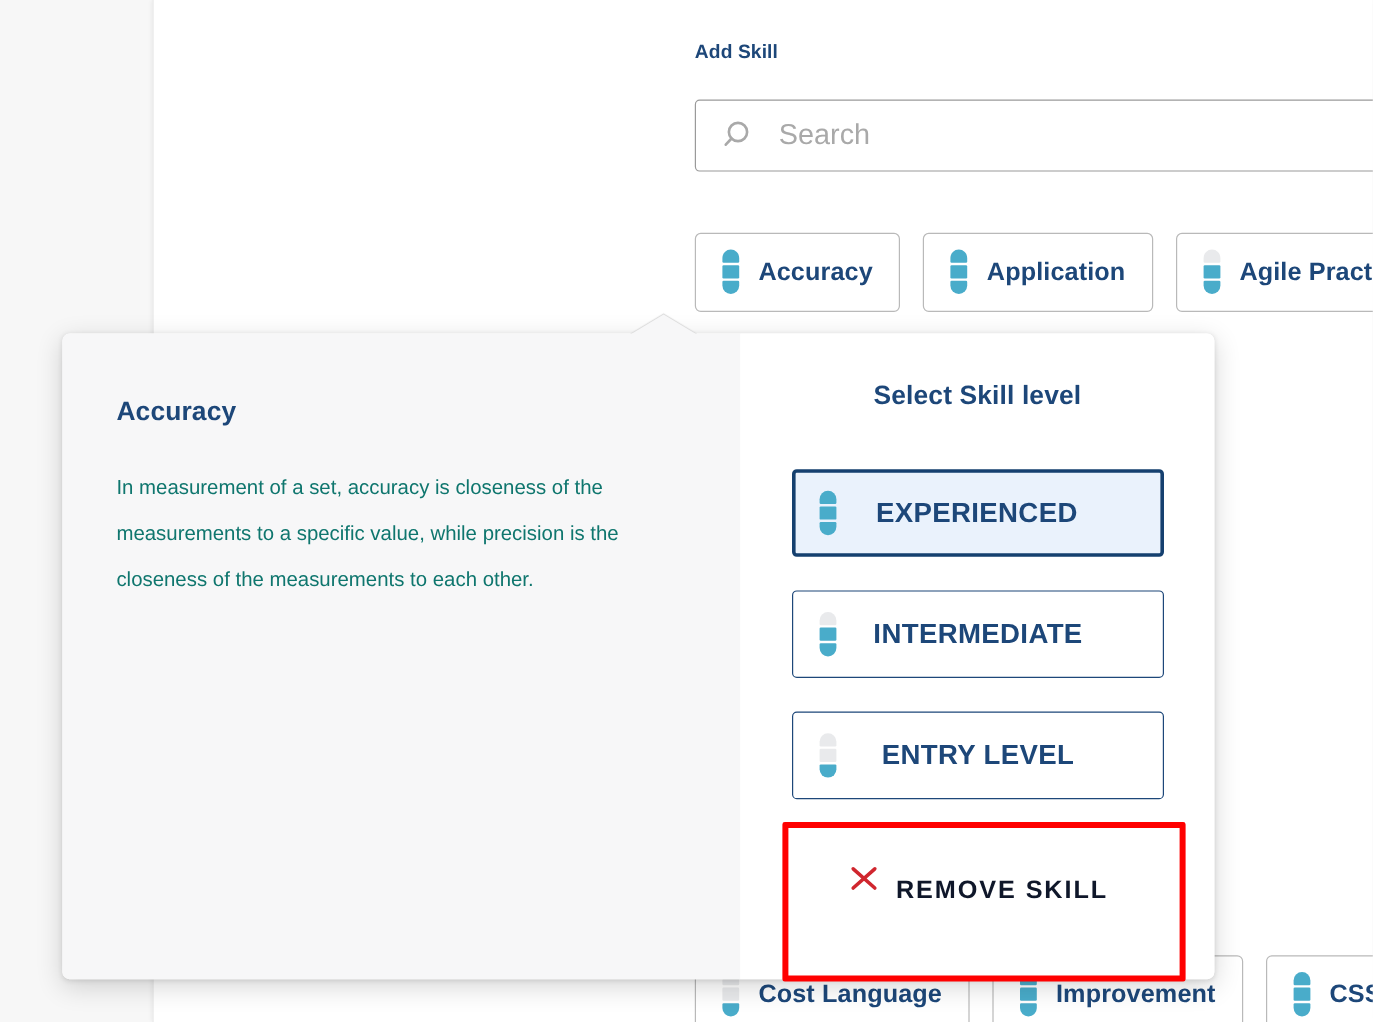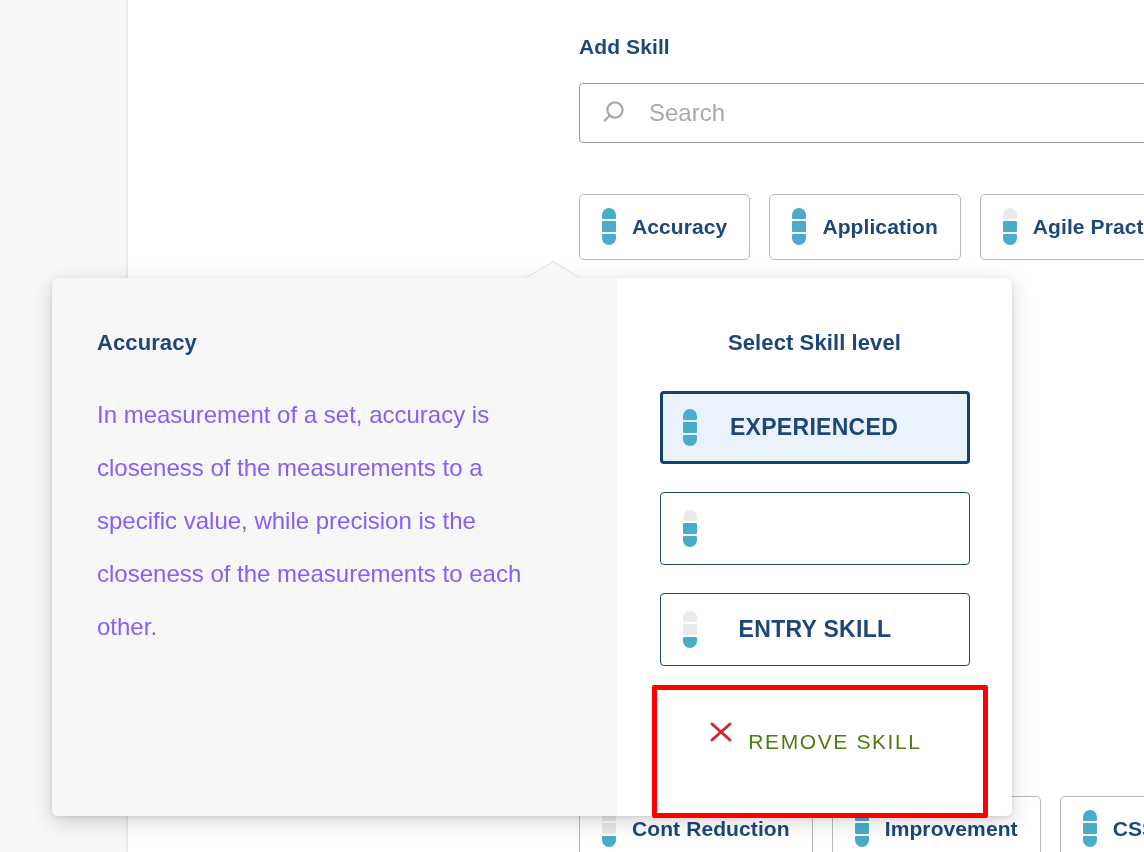--- a/index.html
+++ b/index.html
@@ -19,21 +19,21 @@
   }
   .content-pane{
     position:absolute;left:127px;top:0;right:0;height:852px;
     background:#ffffff;
     border-left:1px solid #e6e6e6;
     box-shadow:-1px 0 3px rgba(0,0,0,.05);
   }
   
   .add-skill-title{
     position:absolute;left:451px;top:35px;
-    font-size:21px;font-weight:bold;color:#1d4779;
+    font-size:16px;font-weight:bold;color:#1d4779;
     letter-spacing:.1px;
   }
   .search-wrap{
     position:absolute;left:451px;top:83px;
     width:760px;height:58px;
     border:1px solid #9a9a9a;border-radius:4px;
     background:#fff;
     display:flex;align-items:center;
   }
   .search-icon{
@@ -97,30 +97,30 @@
     background:#f7f7f8;
     border-radius:6px 0 0 6px;
     padding:52px 46px 0 45px;
     box-sizing:border-box;
   }
   .pop-title{
     font-size:22px;font-weight:bold;color:#1d4779;
     margin:0 0 32px 0;letter-spacing:.1px;
   }
   .pop-desc{
-    font-size:24px;color:#8b5cf6;line-height:53px;margin:0;
+    font-size:17px;color:#0f766e;line-height:38px;margin:0;
     max-width:450px;
   }
   .pop-right{
     flex:1 1 auto;background:#ffffff;border-radius:0 6px 6px 0;
     position:relative;
   }
   .select-title{
     text-align:center;font-size:22px;font-weight:bold;color:#1d4779;
-    margin:52px 0 0 0;letter-spacing:.1px;
+    margin:39px 0 0 0;letter-spacing:.1px;
   }
   .levels{
     position:absolute;left:43px;top:113px;width:310px;
   }
   .level-btn{
     box-sizing:border-box;
     position:relative;
     width:310px;height:73px;
     border:1px solid #1d4779;border-radius:4px;
     background:#ffffff;
@@ -151,21 +151,21 @@
   .remove-btn{
     box-sizing:border-box;
     position:absolute;left:0;top:18px;
     width:310px;height:40px;
     background:transparent;border:0;
     display:flex;align-items:center;justify-content:center;
     gap:14px;cursor:pointer;
   }
   .x-icon{width:26px;height:26px;display:block;flex:0 0 auto;}
   .remove-label{
-    font-size:21px;font-weight:normal;color:#4d7c0f;letter-spacing:1.6px;margin-top:20px;
+    font-size:21px;font-weight:bold;color:#0f172a;letter-spacing:1.6px;margin-top:20px;
   }
 </style>
 </head>
 <body>
 
 <div id="app">
 
   <div class="left-rail"></div>
 
   <div class="content-pane">
@@ -275,21 +275,21 @@
             <span class="chip-label">Technical Skills</span>
           </div>
         </div>
         <div class="chip-row">
           <div class="chip">
             <span class="lvlbar">
               <i class="s0"></i>
               <i class="s1"></i>
               <i class="s2 on"></i>
             </span>
-            <span class="chip-label">Cont Reduction</span>
+            <span class="chip-label">Cost Language</span>
           </div>
           <div class="chip">
             <span class="lvlbar">
               <i class="s0 on"></i>
               <i class="s1 on"></i>
               <i class="s2 on"></i>
             </span>
             <span class="chip-label">Improvement</span>
           </div>
           <div class="chip">
@@ -324,28 +324,29 @@
               <i class="s2 on"></i>
             </span>
             <span class="level-label">EXPERIENCED</span>
           </div>
           <div class="level-btn">
             <span class="lvlbar">
               <i class="s0"></i>
               <i class="s1 on"></i>
               <i class="s2 on"></i>
             </span>
+            <span class="level-label">INTERMEDIATE</span>
           </div>
           <div class="level-btn">
             <span class="lvlbar">
               <i class="s0"></i>
               <i class="s1"></i>
               <i class="s2 on"></i>
             </span>
-            <span class="level-label">ENTRY SKILL</span>
+            <span class="level-label">ENTRY LEVEL</span>
           </div>
           <div class="remove-wrap">
             <div class="remove-highlight"></div>
             <div class="remove-btn">
               <svg class="x-icon" viewBox="0 0 26 26">
                 <line x1="4" y1="5" x2="22" y2="21" stroke="#d0262e" stroke-width="3" stroke-linecap="round"></line>
                 <line x1="22" y1="5" x2="4" y2="21" stroke="#d0262e" stroke-width="3" stroke-linecap="round"></line>
               </svg>
               <span class="remove-label">REMOVE SKILL</span>
             </div>

